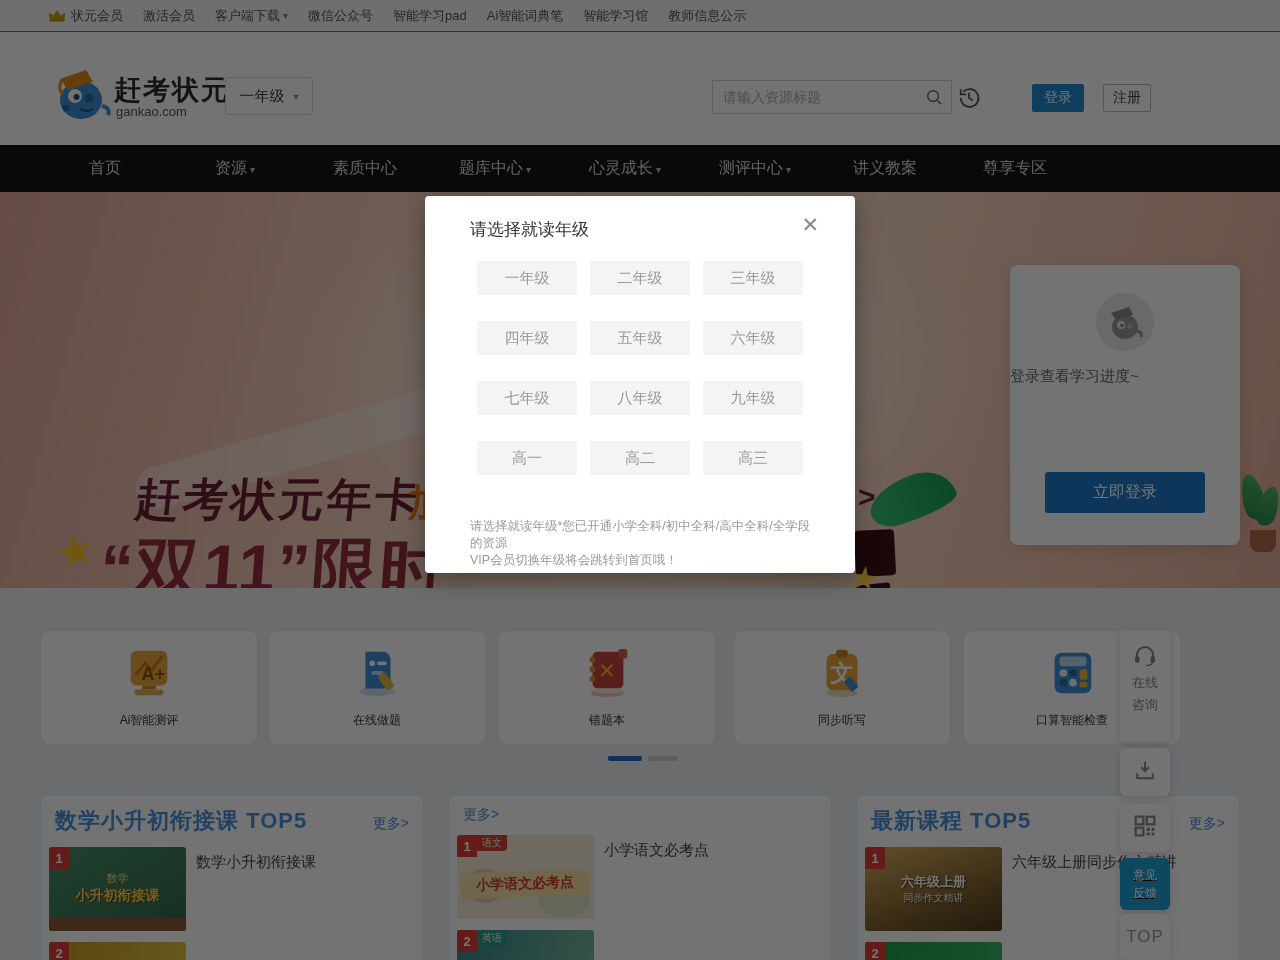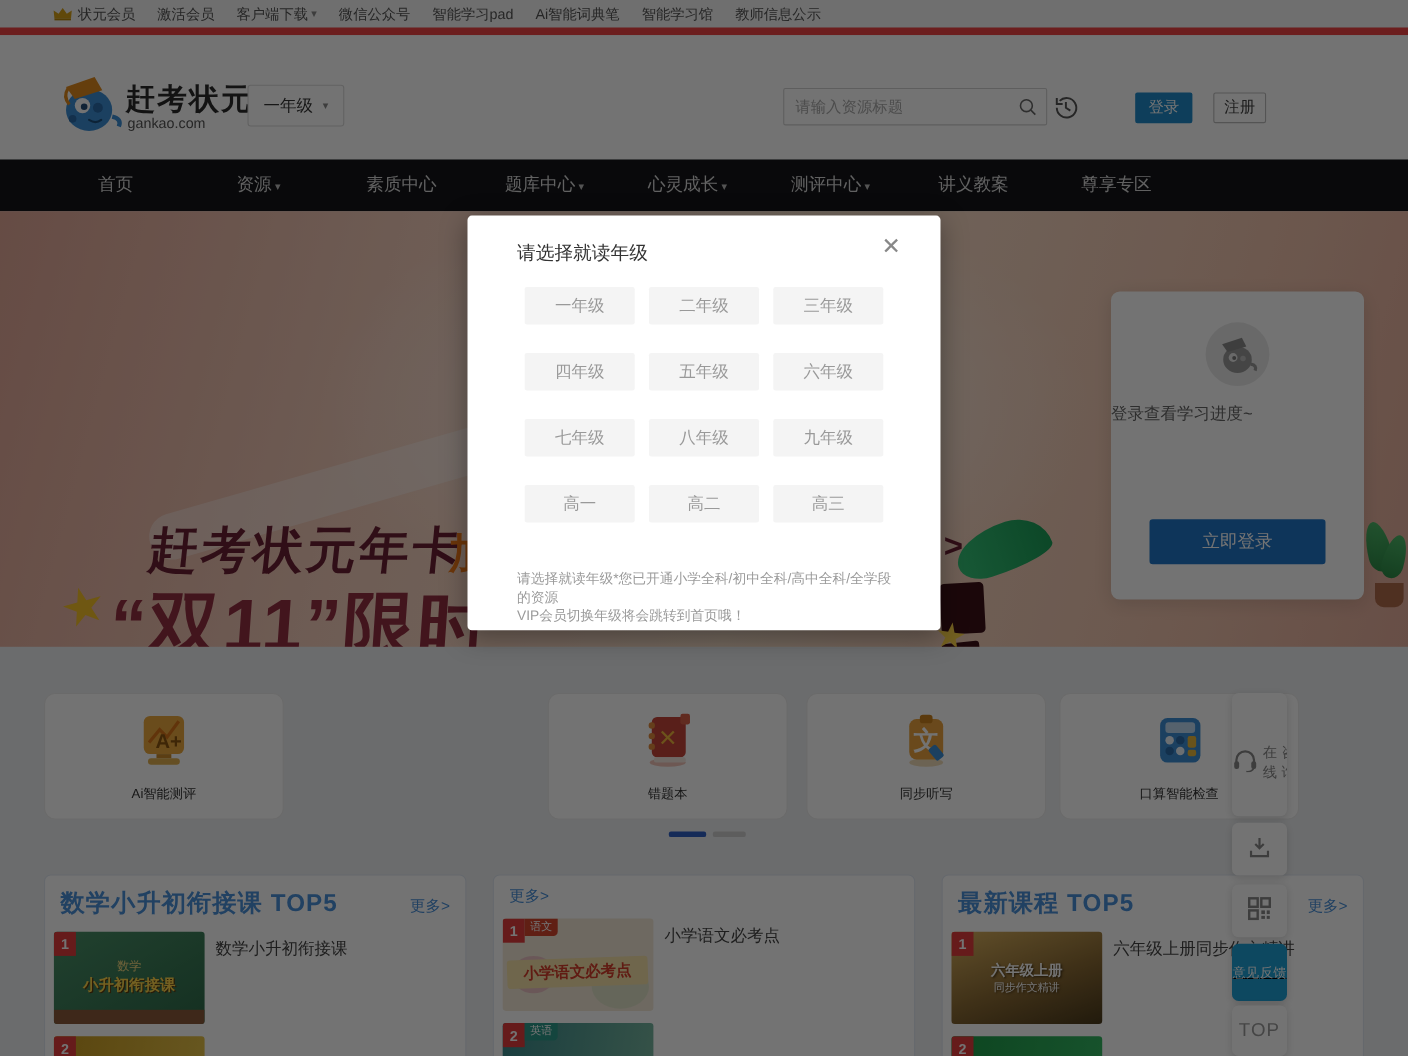--- a/index.html
+++ b/index.html
@@ -1,21 +1,21 @@
 <!DOCTYPE html>
 <html><head>
 <meta charset="utf-8">
 <style>
   html,body{margin:0;padding:0;}
   #app{position:relative;width:1280px;height:960px;overflow:hidden;background:#eef0f2;
        font-family:"Liberation Sans","DejaVu Sans",sans-serif;}
 
   
   .topbar{position:absolute;left:0;top:0;width:1280px;height:32px;background:#f5f5f5;
-          border-bottom:7px solid #ef4444;display:flex;align-items:center;padding-left:48px;box-sizing:border-box;}
+          border-bottom:1px solid #ef4444;display:flex;align-items:center;padding-left:48px;box-sizing:border-box;}
   .topbar-item{display:flex;align-items:center;font-size:13px;color:#555;margin-right:20px;cursor:pointer;white-space:nowrap;}
   .topbar-item .crown{width:18px;height:13px;margin-right:5px;display:inline-block;}
   .caret{font-size:10px;color:#888;margin-left:3px;}
 
   
   .header{position:absolute;left:0;top:32px;width:1280px;height:113px;background:#ffffff;}
   .logo-mascot{position:absolute;left:52px;top:32px;width:60px;height:58px;}
   .logo-title{position:absolute;left:114px;top:40px;font-size:27px;font-weight:bold;color:#2b2b2b;letter-spacing:2px;}
   .logo-domain{position:absolute;left:116px;top:72px;font-size:13px;color:#555;}
   .grade-select{position:absolute;left:225px;top:45px;width:86px;height:36px;border:1px solid #d9d9d9;border-radius:3px;
@@ -111,21 +111,21 @@
         white-space:nowrap;text-shadow:1px 1px 2px #3a2a10;}
   .thumb.autumn .a2{position:absolute;left:50%;top:44px;transform:translateX(-50%);font-size:10px;font-weight:normal;color:#fff;
         white-space:nowrap;text-shadow:1px 1px 2px #3a2a10;}
   .thumb.goldpart{background:linear-gradient(100deg,#c89a20,#e6c34a);}
   .thumb.tealpart{background:linear-gradient(100deg,#3a8a8c,#7ab8a0);}
   .thumb.greenpart{background:linear-gradient(100deg,#1e9a48,#35b864);}
 
   
   .floatbar{z-index:10;}
   .fcard{position:absolute;left:1120px;width:50px;background:#fff;border-radius:6px;box-shadow:0 2px 8px rgba(0,0,0,.15);
-         display:flex;flex-direction:row;align-items:center;cursor:pointer;overflow:hidden;box-sizing:border-box;}
+         display:flex;flex-direction:column;align-items:center;cursor:pointer;overflow:hidden;box-sizing:border-box;}
   .fc-consult{top:630px;height:112px;padding-top:14px;gap:4px;}
   .fc-consult .ftext{font-size:13px;color:#888;}
   .fc-download{top:748px;height:48px;justify-content:center;}
   .fc-qr{top:804px;height:48px;justify-content:center;}
   .fc-feedback{top:858px;height:52px;background:#1e9fd4;justify-content:center;gap:1px;text-decoration:underline;}
   .fc-feedback .ftext{font-size:12px;color:#fff;}
   .fc-top{top:914px;height:46px;justify-content:center;font-size:17px;color:#9a9a9a;letter-spacing:1px;}
 
   
   .overlay{position:absolute;left:0;top:0;width:1280px;height:960px;background:rgba(0,0,0,0.55);z-index:50;}
@@ -271,20 +271,33 @@
     <span>
       <svg viewBox="0 0 56 56" width="54" height="54">
         <rect x="9" y="5" width="38" height="36" rx="6" fill="#eaa83e"></rect>
         <path d="M14 30 L24 18 L31 25 L42 10" stroke="#d8731a" stroke-width="3" fill="none"></path>
         <text x="20" y="35" font-size="19" font-weight="bold" fill="#8a5510">A+</text>
         <rect x="21" y="41" width="14" height="4" fill="#c98a2a"></rect>
         <rect x="13" y="45" width="30" height="6" rx="3" fill="#e0b050"></rect>
       </svg>
     </span>
     <div class="flabel">Ai智能测评</div>
+  </div>
+  <div class="feature f1">
+    <span>
+      <svg viewBox="0 0 56 56" width="54" height="54">
+        <ellipse cx="28" cy="47" rx="18" ry="5" fill="#cfe3f5"></ellipse>
+        <path d="M16 6 h18 a8 8 0 0 1 8 8 v22 a8 8 0 0 1 -8 8 h-18 z" fill="#3d8fd6"></path>
+        <circle cx="23" cy="18" r="3" fill="#fff"></circle>
+          <rect x="28" y="16" width="10" height="4" rx="2" fill="#fff"></rect>
+        <rect x="22" y="26" width="13" height="4" rx="2" fill="#bcd9f2"></rect>
+        <rect x="33" y="28" width="9" height="18" rx="3" fill="#e8b93c" transform="rotate(-35 37 37)"></rect>
+      </svg>
+    </span>
+    <div class="flabel">在线做题</div>
   </div>
   <div class="feature f2">
     <span>
       <svg viewBox="0 0 56 56" width="54" height="54">
         <ellipse cx="28" cy="49" rx="17" ry="4" fill="#f2c4b8"></ellipse>
         <rect x="13" y="6" width="32" height="38" rx="5" fill="#c5453a"></rect>
         <rect x="40" y="3" width="9" height="10" rx="2" fill="#d86048"></rect>
         <circle cx="13" cy="14" r="3" fill="#e08a3c"></circle>
           <circle cx="13" cy="24" r="3" fill="#e08a3c"></circle>
           <circle cx="13" cy="34" r="3" fill="#e08a3c"></circle>

